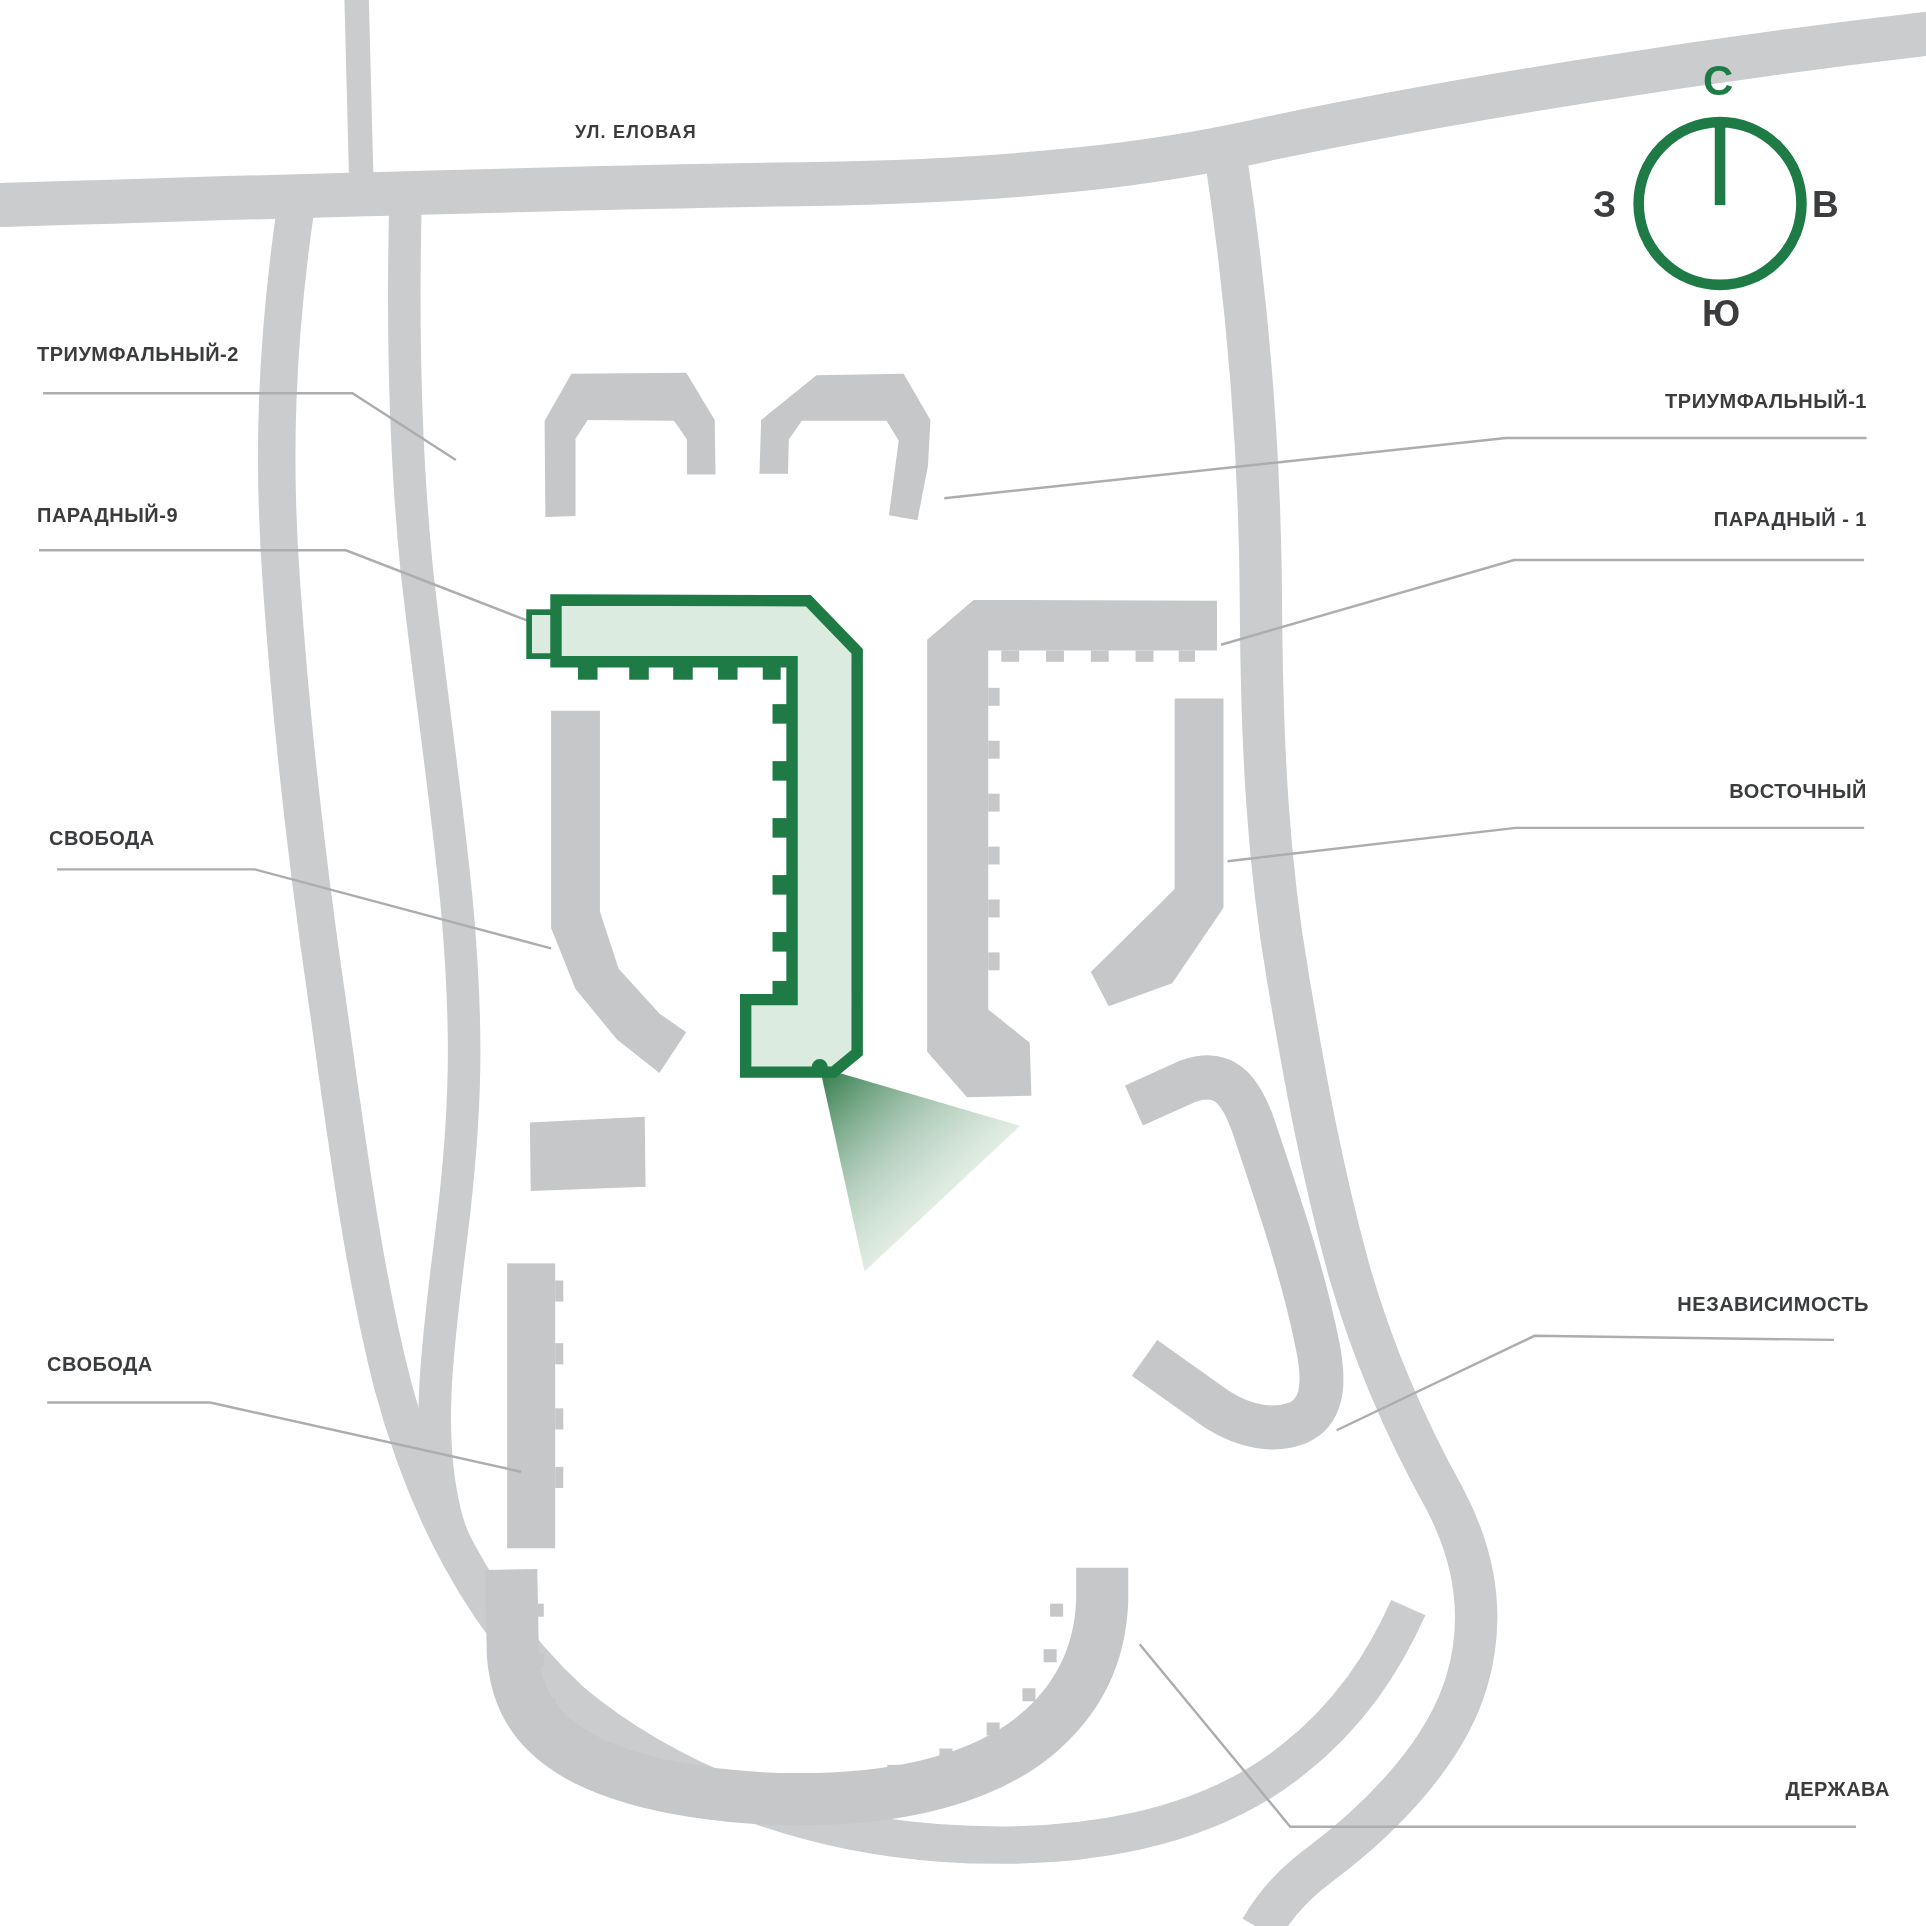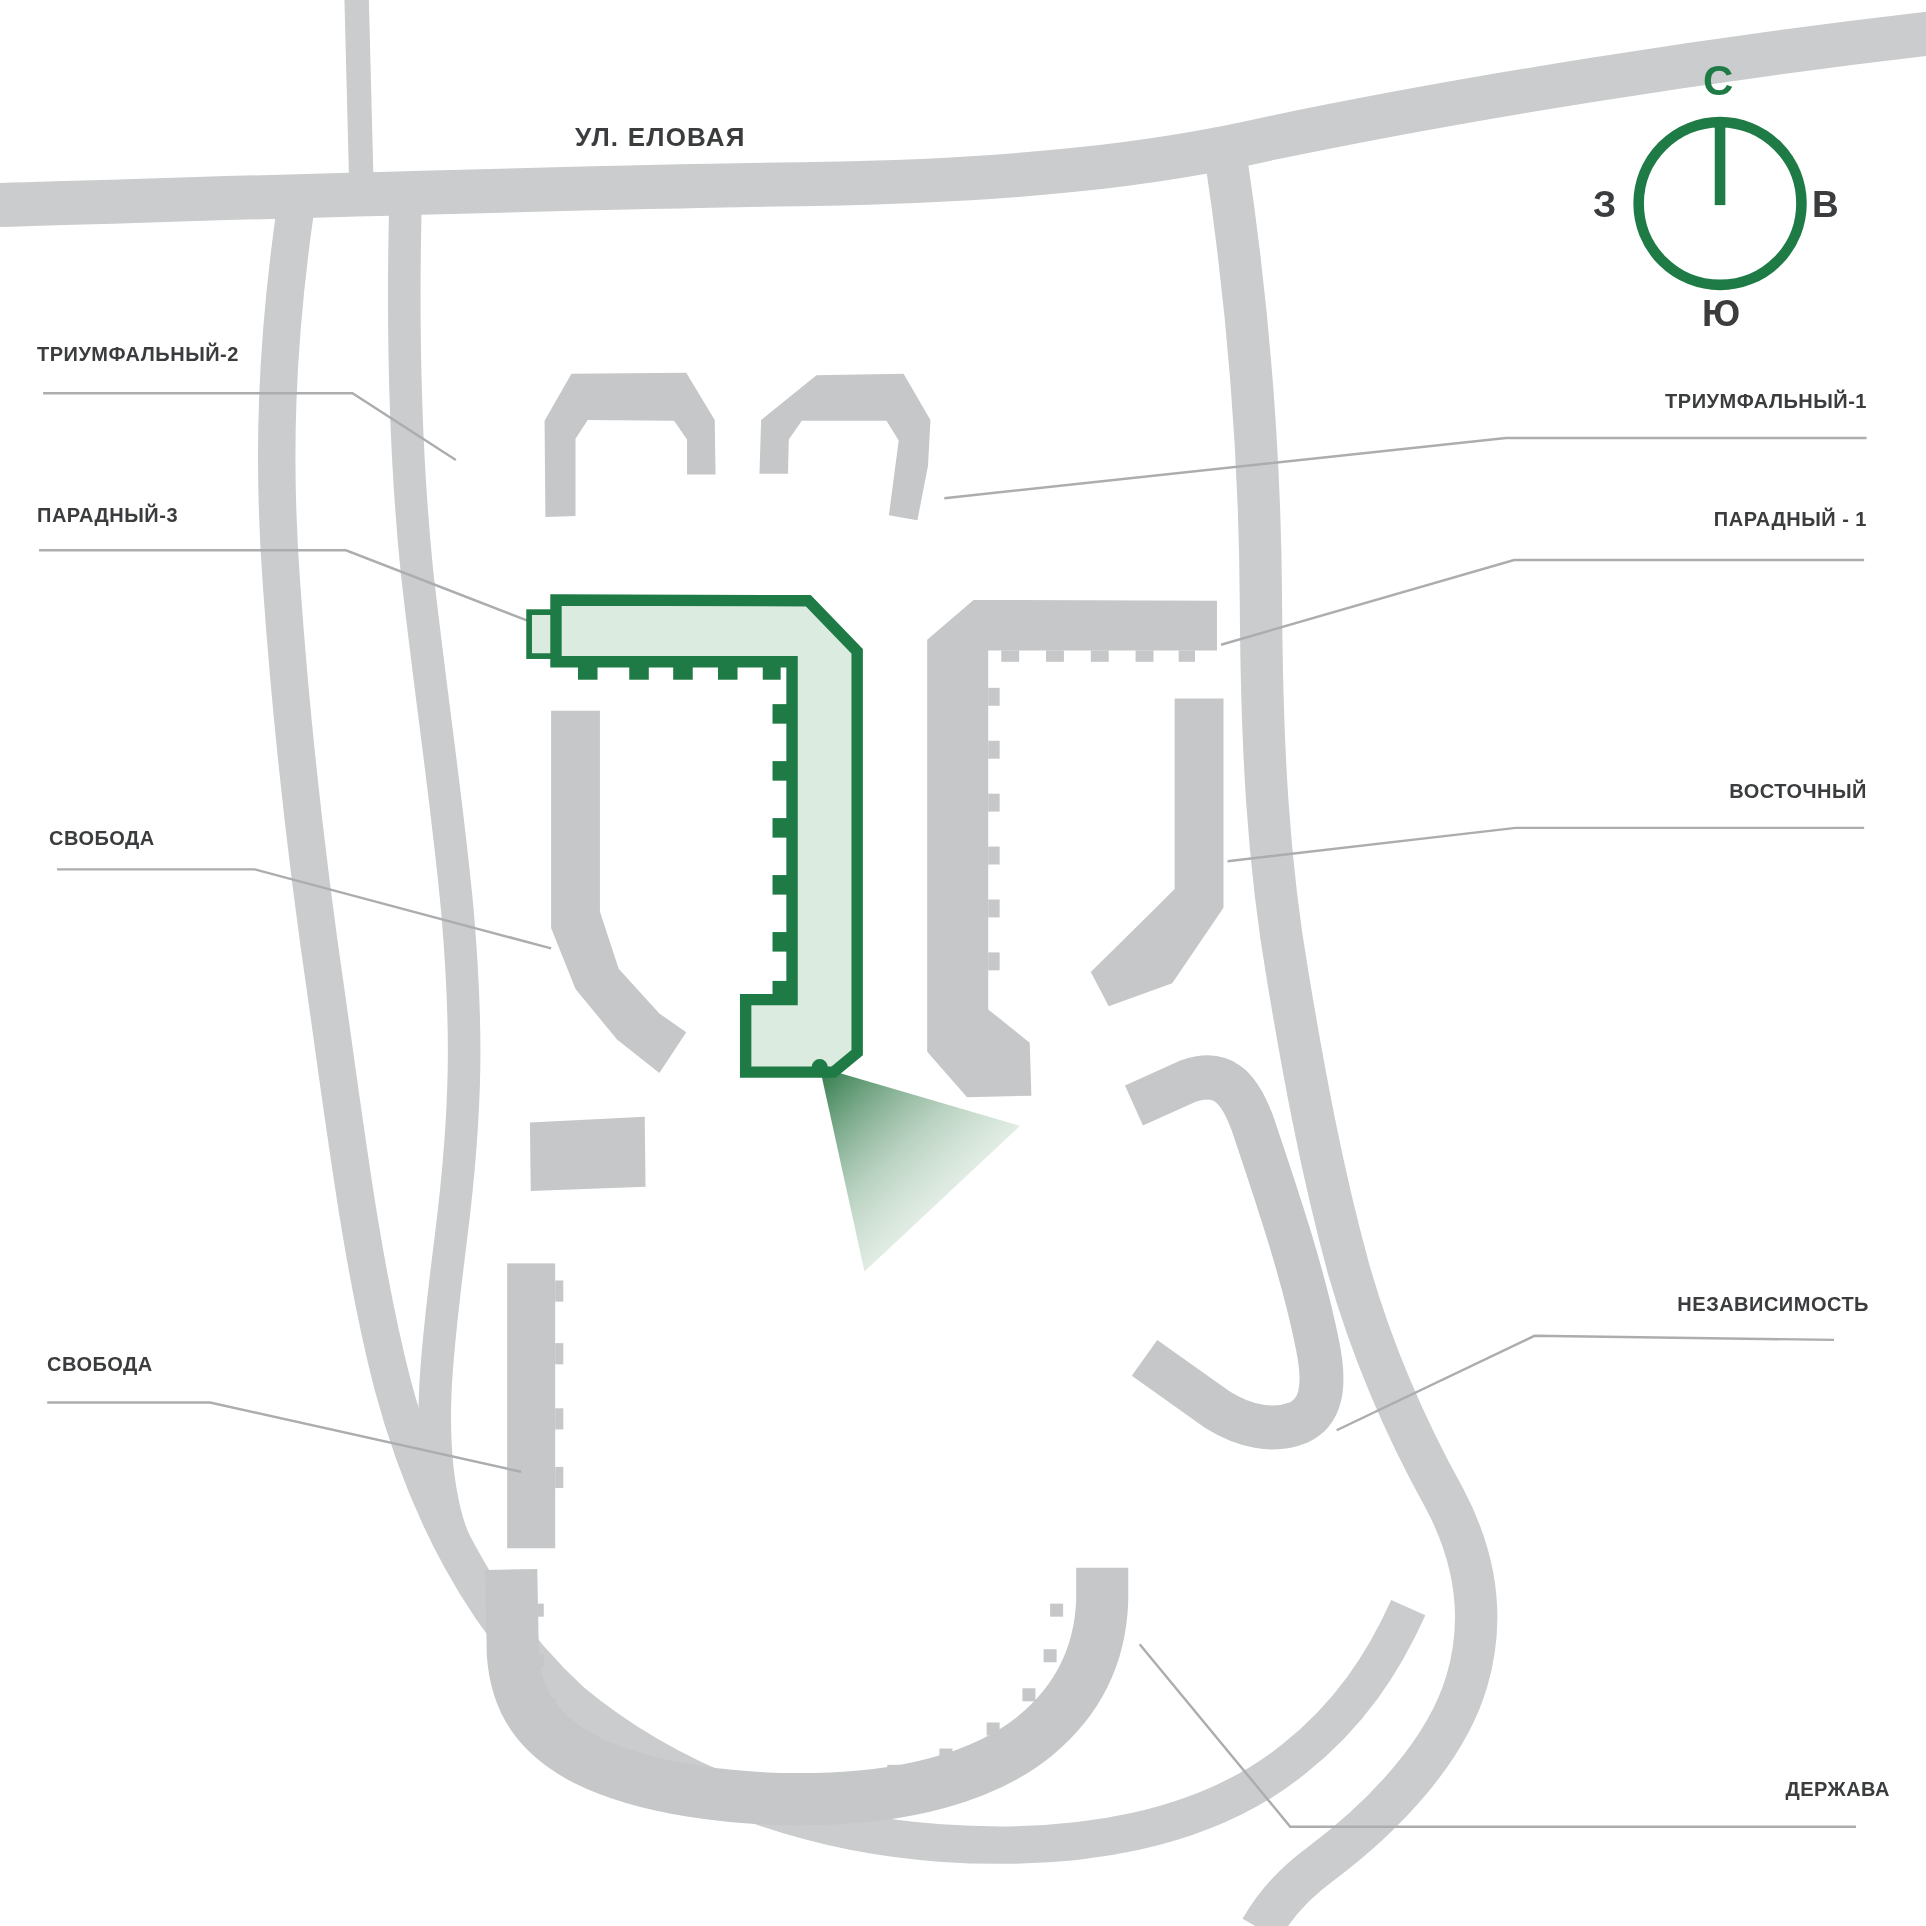--- a/index.html
+++ b/index.html
@@ -31,21 +31,21 @@
   .compass-ring{fill:none;stroke:var(--accent);stroke-width:13;}
   .map-label{
     position:absolute;
     color:var(--label-text);
     font-size:20px;font-weight:700;letter-spacing:0.5px;
     white-space:nowrap;
   }
   .map-label.right{text-align:right;transform:translateX(-100%);}
   .street-label{
     position:absolute;left:575px;top:122px;
-    color:var(--label-text);font-size:26px;font-weight:700;letter-spacing:1.2px;
+    color:var(--label-text);font-size:18px;font-weight:700;letter-spacing:1.2px;
     white-space:nowrap;
   }
   .compass-letter{
     position:absolute;
     font-size:37px;font-weight:700;color:var(--label-text);
     white-space:nowrap;
   }
   .compass-letter.north{color:var(--accent);font-size:42px;}
 </style>
 </head>
@@ -161,21 +161,21 @@
 
     <g>
       <circle class="compass-ring" cx="2113" cy="250" r="100"></circle>
       <line class="compass-ring" x1="2113" y1="152" x2="2113" y2="252"></line>
     </g>
   </svg>
 
   <div class="street-label">УЛ. ЕЛОВАЯ</div>
 
   <div class="map-label" style="left:37px;top:343px;">ТРИУМФАЛЬНЫЙ-2</div>
-  <div class="map-label" style="left:37px;top:504px;">ПАРАДНЫЙ-3</div>
+  <div class="map-label" style="left:37px;top:504px;">ПАРАДНЫЙ-9</div>
   <div class="map-label" style="left:49px;top:827px;">СВОБОДА</div>
   <div class="map-label" style="left:47px;top:1353px;">СВОБОДА</div>
 
   <div class="map-label right" style="left:1867px;top:390px;">ТРИУМФАЛЬНЫЙ-1</div>
   <div class="map-label right" style="left:1867px;top:508px;">ПАРАДНЫЙ - 1</div>
   <div class="map-label right" style="left:1867px;top:780px;">ВОСТОЧНЫЙ</div>
   <div class="map-label right" style="left:1869px;top:1293px;">НЕЗАВИСИМОСТЬ</div>
   <div class="map-label right" style="left:1858px;top:1778px;margin-left:32px;">ДЕРЖАВА</div>
 
   <div class="compass-letter north" style="left:1703px;top:57px;">С</div>

